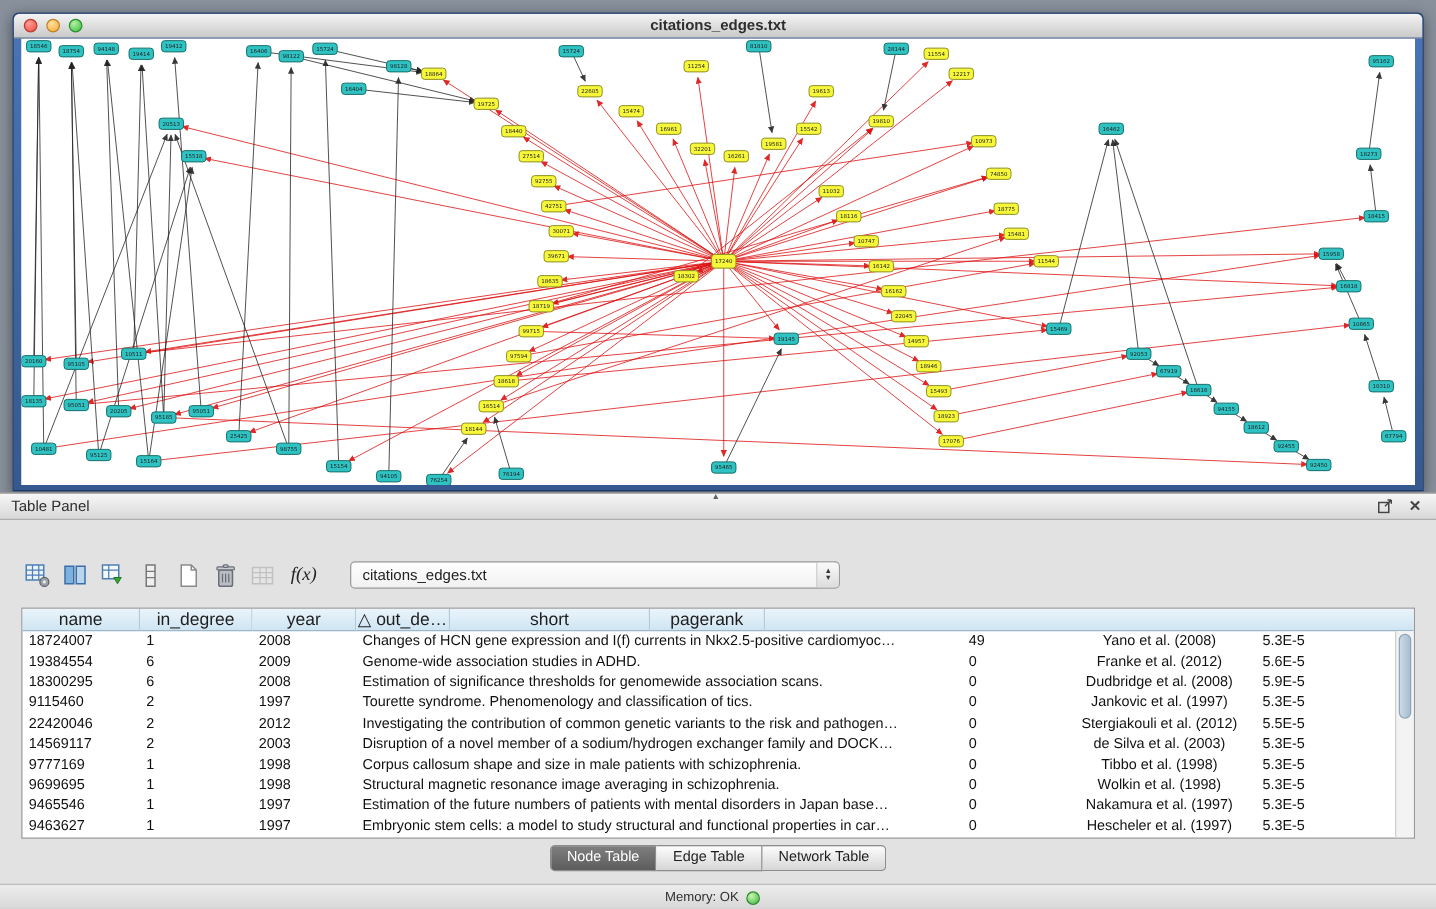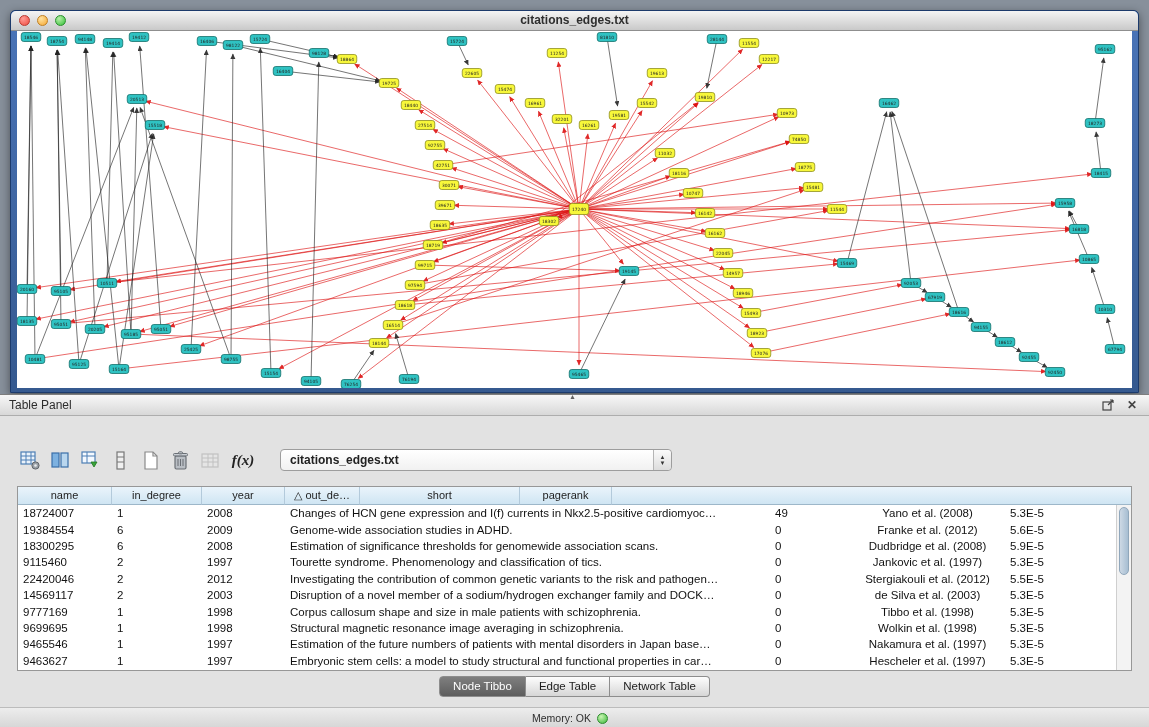--- a/index.html
+++ b/index.html
@@ -23,38 +23,38 @@
   
   .table-panel{position:absolute;left:0;top:394px;width:1149px;height:333px;background:#e2e2e2;
     border-top:1px solid #7d7d7d;}
   .panel-header{height:20px;background:linear-gradient(#f7f7f7,#d8d8d8);border-bottom:1px solid #adadad;
     display:flex;align-items:center;padding:0 9px;font-size:12px;color:#2d2d2d;position:relative;}
   .panel-header .spacer{flex:1}
   .ph-icon{width:16px;height:16px;display:flex;align-items:center;justify-content:center;
     color:#444;font-size:12px;font-weight:bold;margin-left:8px;cursor:default;}
   .notch{position:absolute;left:50%;top:-2px;margin-left:-4px;font-size:8px;color:#606060;line-height:8px;}
 
-  .toolbar{position:absolute;left:18px;top:50px;height:30px;display:flex;align-items:center;font-weight:bold;}
+  .toolbar{position:absolute;left:18px;top:50px;height:30px;display:flex;align-items:center;}
   .tbi{width:25px;height:25px;display:flex;align-items:center;justify-content:center;margin-right:5px;}
   .tbi svg{display:block}
   .fx{font-family:"Liberation Serif",serif;font-style:italic;font-size:15px;color:#222;
     width:30px;text-align:center;margin-right:10px;}
   .combo{width:392px;height:22px;background:linear-gradient(#ffffff,#f1f1f1);border:1px solid #9d9d9d;
     border-radius:4px;margin-left:12px;display:flex;align-items:center;font-size:12px;color:#222;
     box-sizing:border-box;position:relative;}
   .combo .val{flex:1;padding:0 9px;white-space:nowrap;overflow:hidden;}
   .combo .step{width:17px;height:100%;border-left:1px solid #b5b5b5;display:flex;flex-direction:column;
     align-items:center;justify-content:center;font-size:6px;color:#333;line-height:6px;
     background:linear-gradient(#fafafa,#dcdcdc);border-radius:0 4px 4px 0;}
 
   .table-frame{position:absolute;left:17px;top:91px;width:1115px;height:185px;background:#fff;
     border:1px solid #979797;box-sizing:border-box;overflow:hidden;}
   .thead{display:flex;height:18px;}
   .hcell{box-sizing:border-box;background:linear-gradient(#eaf4fb,#cfe5f3);border-right:1px solid #b3cadb;
-    border-bottom:1px solid #9db7c9;font-size:11px;line-height:17px;text-align:center;color:#1e1e1e;
+    border-bottom:1px solid #9db7c9;font-size:14px;line-height:17px;text-align:center;color:#1e1e1e;
     white-space:nowrap;overflow:hidden;}
   .tbody{position:absolute;left:0;top:18px;right:15px;bottom:0;}
   .trow{display:flex;height:16.4px;align-items:center;font-size:11.5px;color:#111;}
   .cell{box-sizing:border-box;padding-left:5px;white-space:nowrap;overflow:hidden;text-overflow:ellipsis;}
   .c0{width:94px}.c1{width:90px}.c2{width:83px}.c3{width:485px}.c4{width:75px}
   .c5{width:160px;text-align:center}.c6{width:92px}.cf{flex:1;border-right:none}
   .vscroll{position:absolute;right:0;top:18px;bottom:0;width:15px;background:#f3f3f3;
     border-left:1px solid #cfcfcf;box-sizing:border-box;}
   .vthumb{position:absolute;left:2px;right:2px;top:2px;height:68px;border-radius:6px;
     background:linear-gradient(90deg,#cdd9e5,#a7bed2);border:1px solid #90a7bb;box-sizing:border-box;}
@@ -778,21 +778,21 @@
           <div class="cell c5">Hescheler et al. (1997)</div>
           <div class="cell c6">5.3E-5</div>
         </div>
       </div>
     <div class="vscroll">
       <div class="vthumb"></div>
     </div>
   </div>
 
   <div class="tabs">
-      <div class="tab first active">Node Tibbo</div>
+      <div class="tab first active">Node Table</div>
       <div class="tab">Edge Table</div>
       <div class="tab last">Network Table</div>
     </div>
 
   <div class="statusbar">
     <span>Memory: OK</span>
     <span class="memdot"></span>
   </div>
 </div>
 

